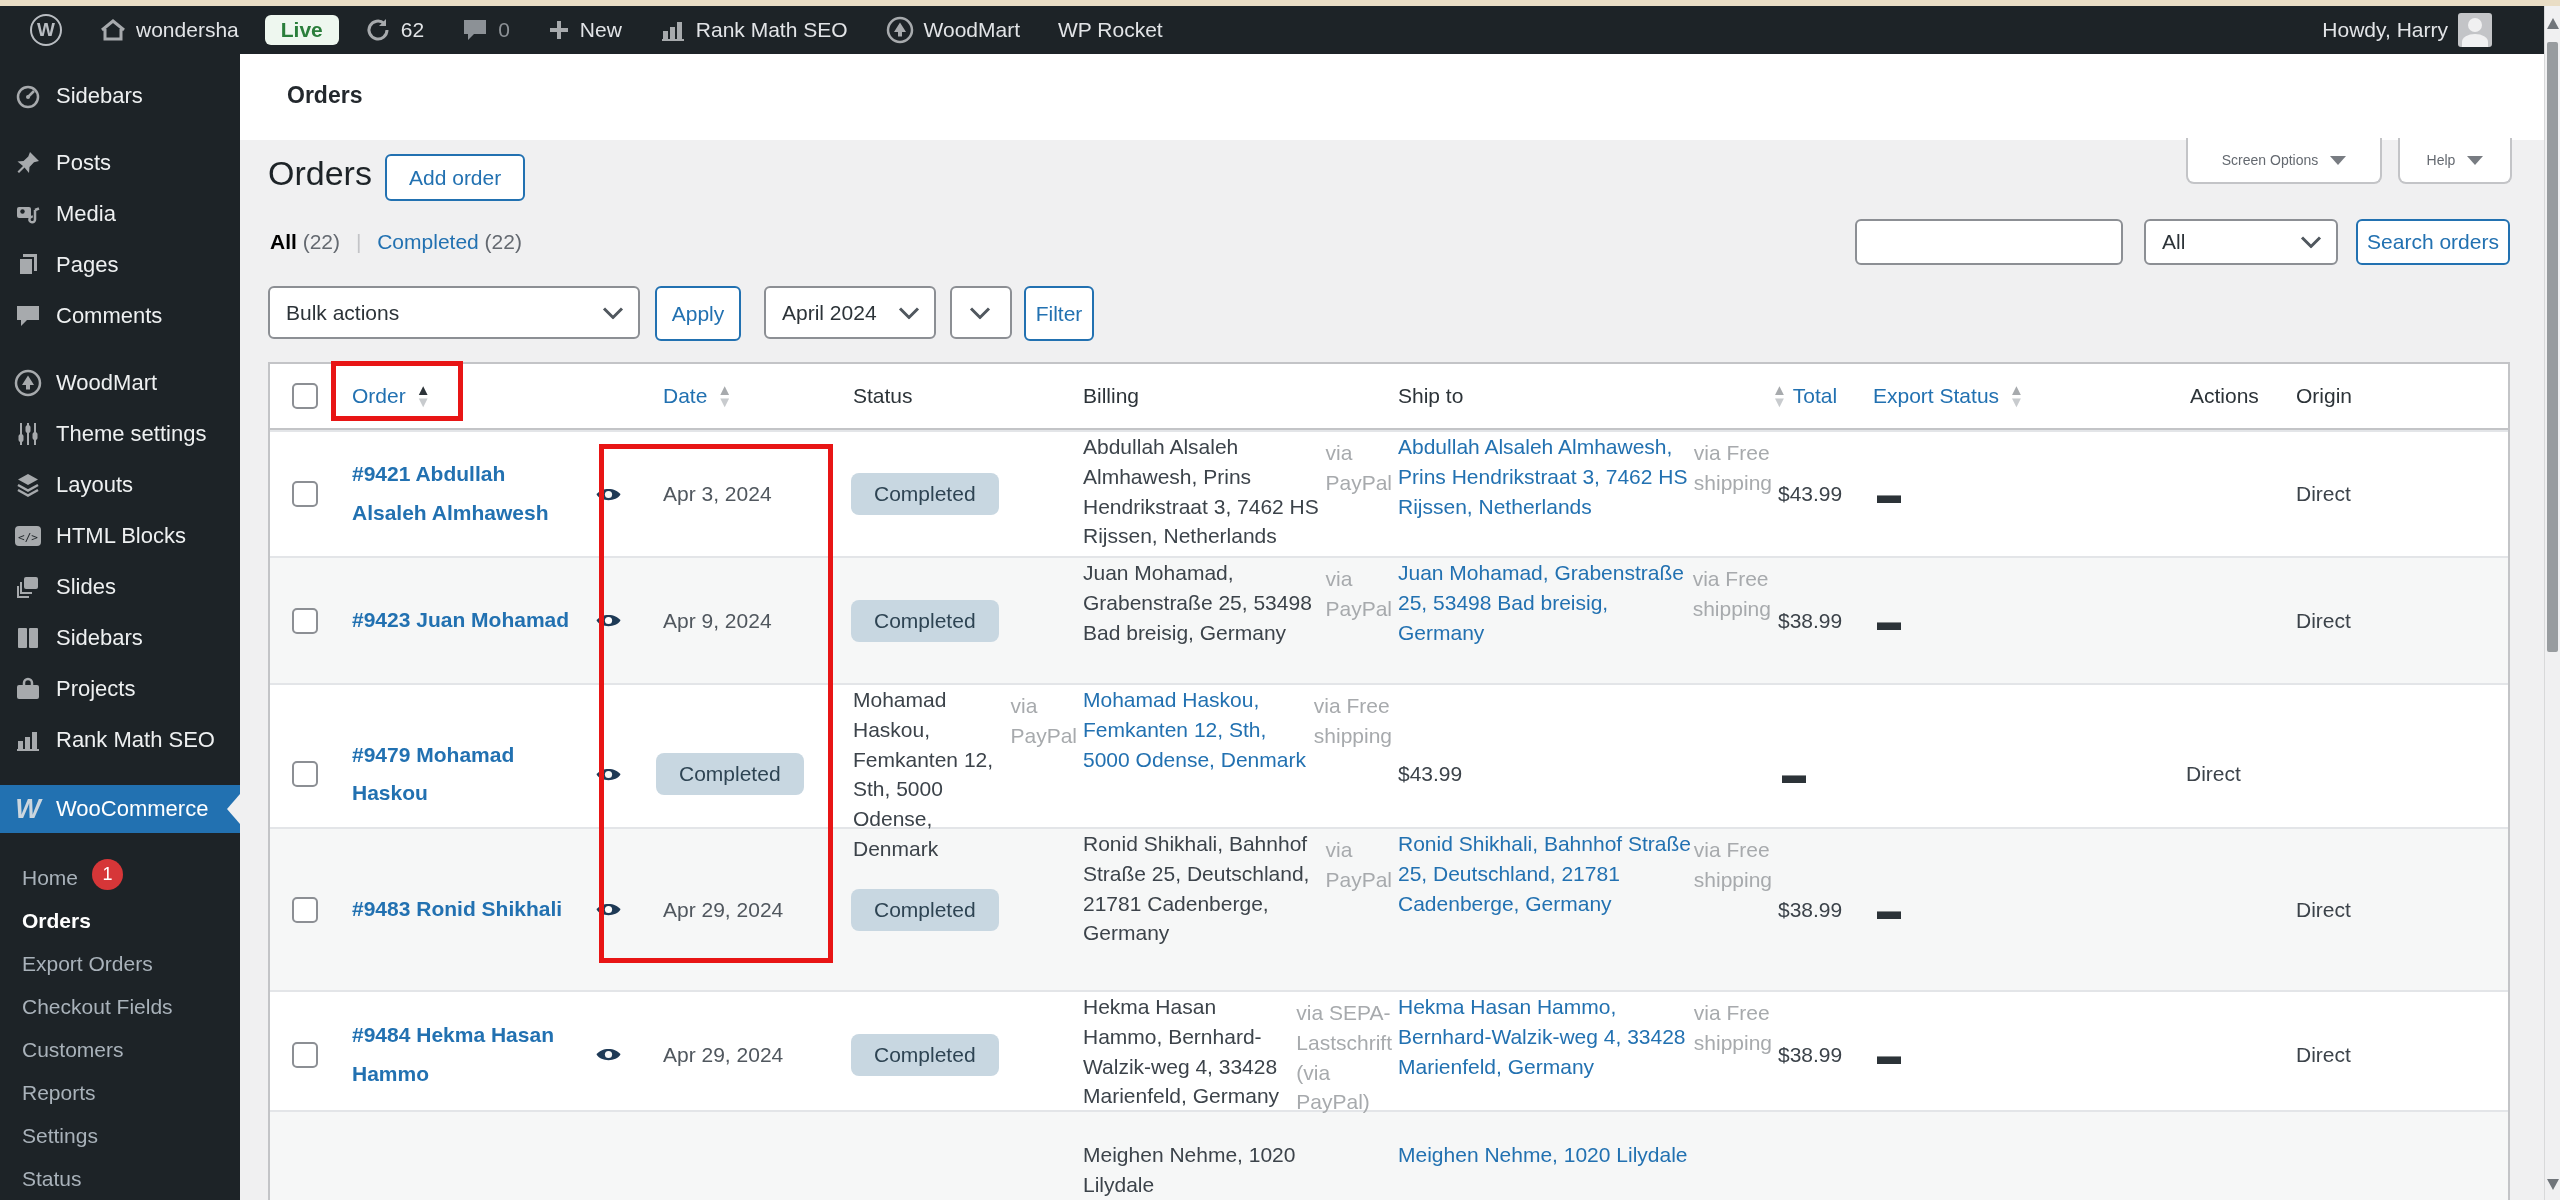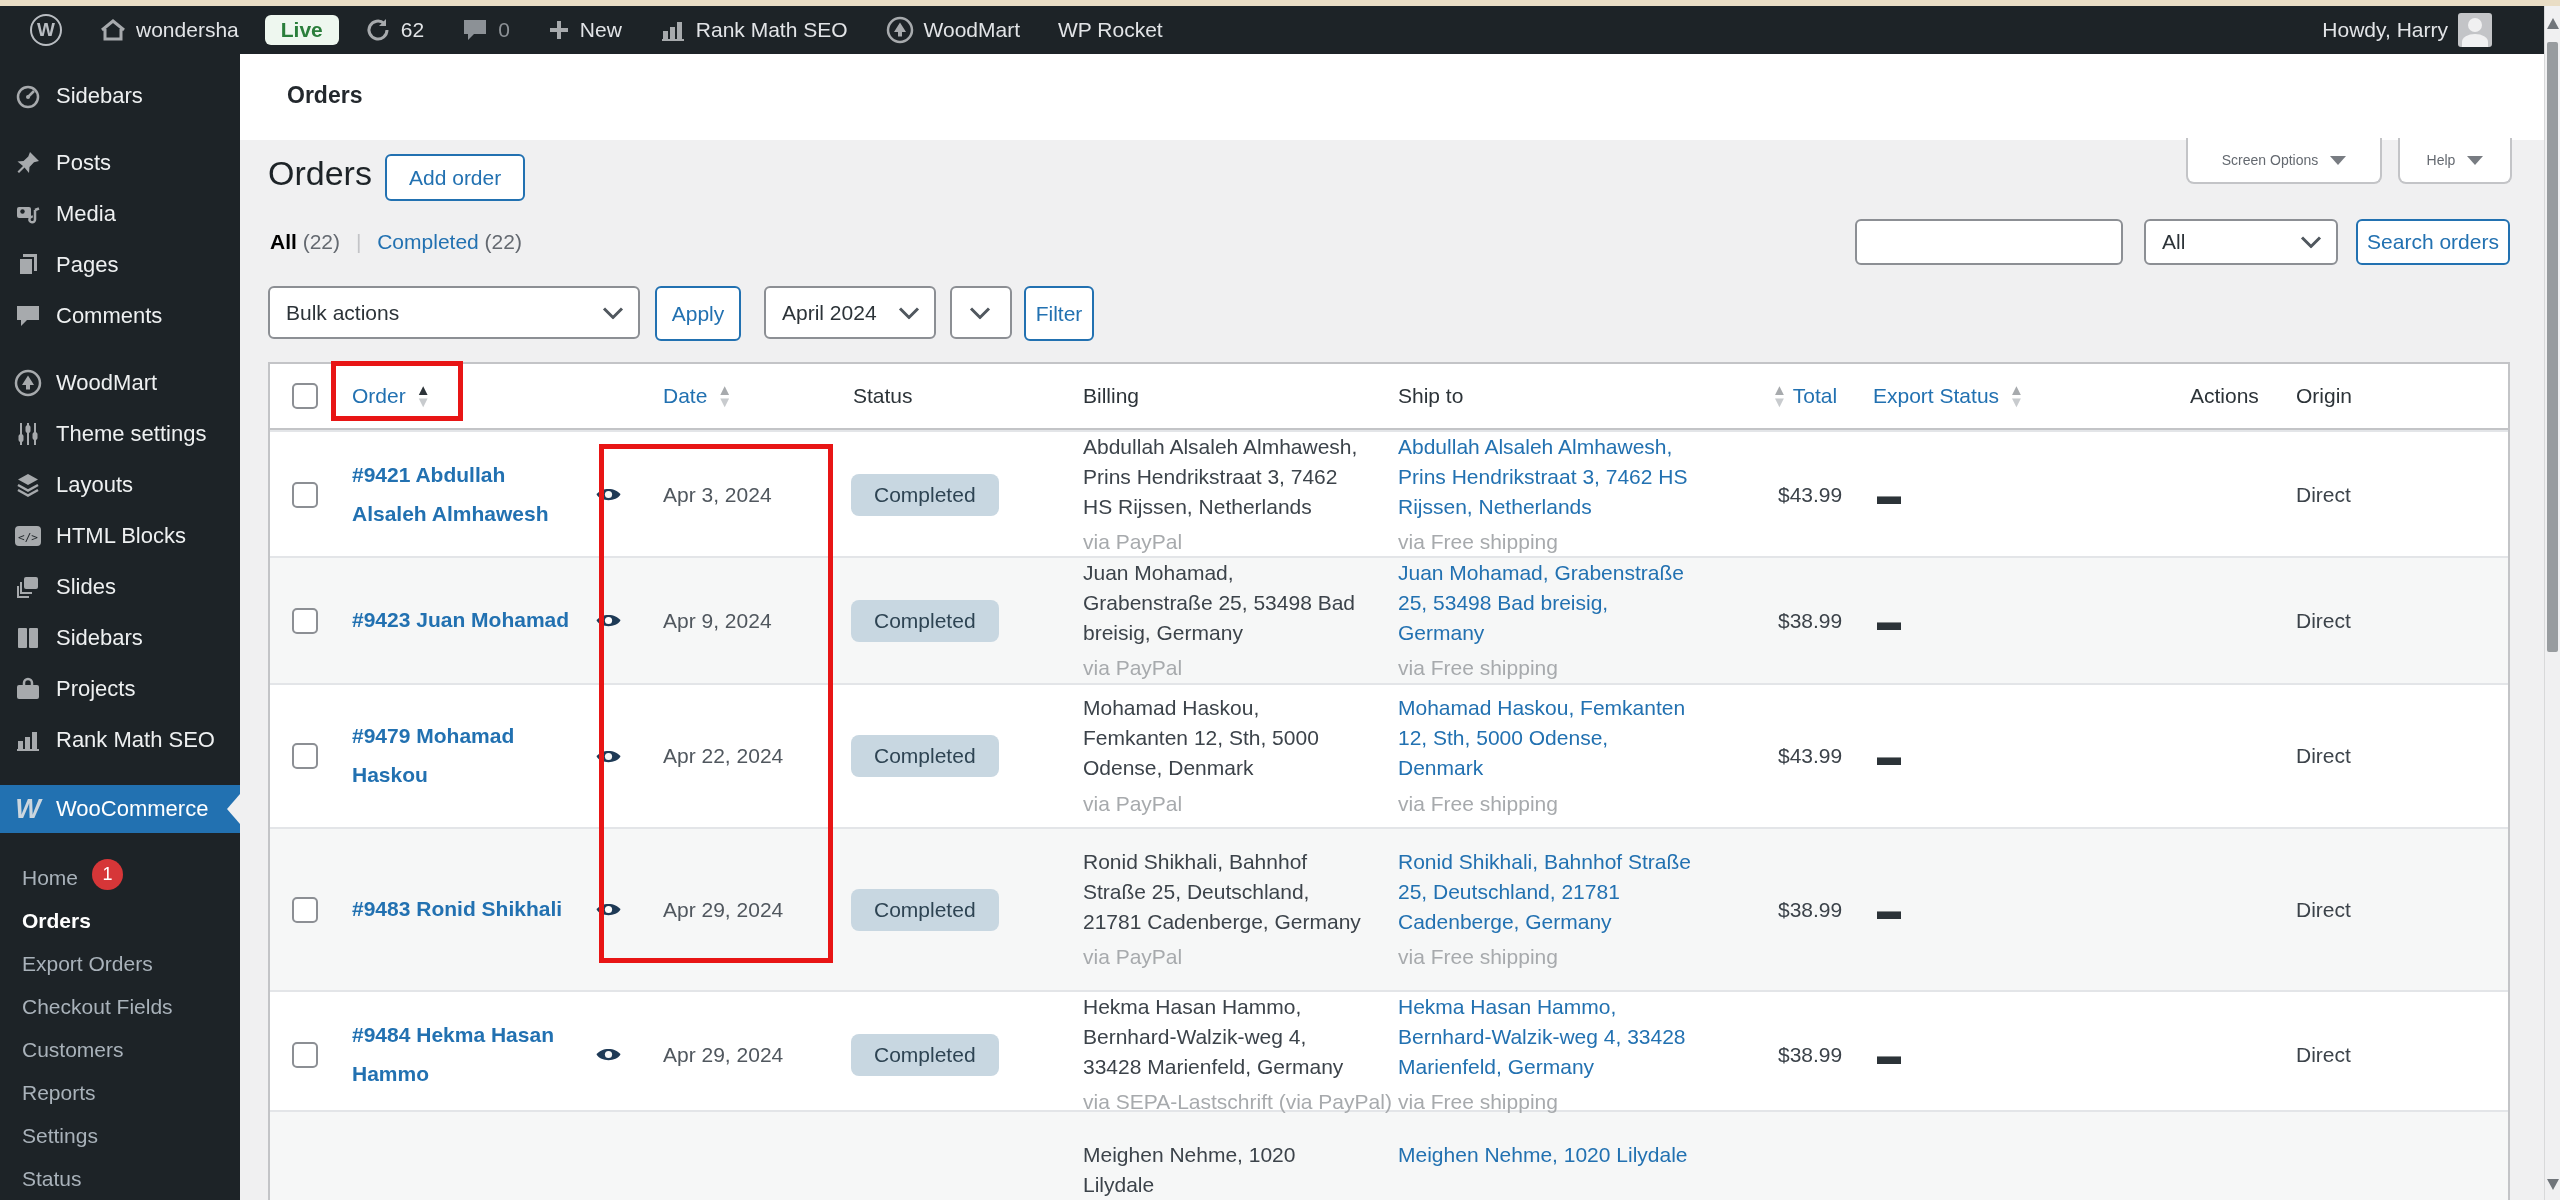--- a/index.html
+++ b/index.html
@@ -90,21 +90,21 @@
   .trow{border-top:2px solid #e3e5e8;}
   .trow:first-of-type{border-top:none;}
   .trow:nth-of-type(odd){background:#f6f7f7;}
   .trow:nth-of-type(1){height:156px;}
   .trow:nth-of-type(2){height:126px;}
   .trow:nth-of-type(3){height:127px;}
   .trow:nth-of-type(4){height:144px;}
   .trow:nth-of-type(5){height:163px;}
   .trow:nth-of-type(6){height:120px;}
   .td{display:flex;align-items:center;font-size:21px;color:#3c434a;}
-  .td.col{flex-direction:column;align-items:flex-start;justify-content:center;}
+  .td.col{align-items:flex-start;justify-content:center;}
   .td-order{padding-left:20px;padding-right:30px;}
   .olink{color:#2271b1;font-weight:600;text-decoration:none;line-height:1.85;max-width:232px;cursor:pointer;}
   .eye{margin-left:auto;flex:none;cursor:pointer;display:flex;}
   .td-date{padding-left:11px;color:#50575e;}
   .badge{margin-left:4px;height:42px;line-height:42px;padding:0 23px;background:#c8d7e1;color:#2e4453;
     border-radius:8px;font-size:21px;cursor:pointer;}
   .addr{line-height:1.42;max-width:285px;}
   .addr.blue{color:#2271b1;text-decoration:none;cursor:pointer;max-width:300px;}
   .via{color:#a7aaad;line-height:1.42;margin-top:6px;}
   .td-billing{padding-left:6px;}
@@ -559,21 +559,20 @@
           </div>
         <div class="td td-order">
             <a class="olink">#9479 Mohamad Haskou</a>
           <span class="eye">
               <svg width="27" height="19" viewBox="0 0 27 19">
                 <path d="M1.5 9.5C6 2 21 2 25.5 9.5 21 17 6 17 1.5 9.5z" fill="#1e3a56"></path>
                 <circle cx="13.5" cy="9.5" r="3.6" fill="#f6f7f7"></circle>
               </svg>
             </span>
           </div>
-        <div class="td td-date">Apr 22, 2024</div>
         <div class="td">
             <span class="badge">Completed</span>
           </div>
         <div class="td col td-billing">
             <span class="addr">Mohamad Haskou, Femkanten 12, Sth, 5000 Odense, Denmark</span>
             <span class="via">via PayPal</span>
           </div>
         <div class="td col td-ship">
             <a class="addr blue">Mohamad Haskou, Femkanten 12, Sth, 5000 Odense, Denmark</a>
             <span class="via">via Free shipping</span>

